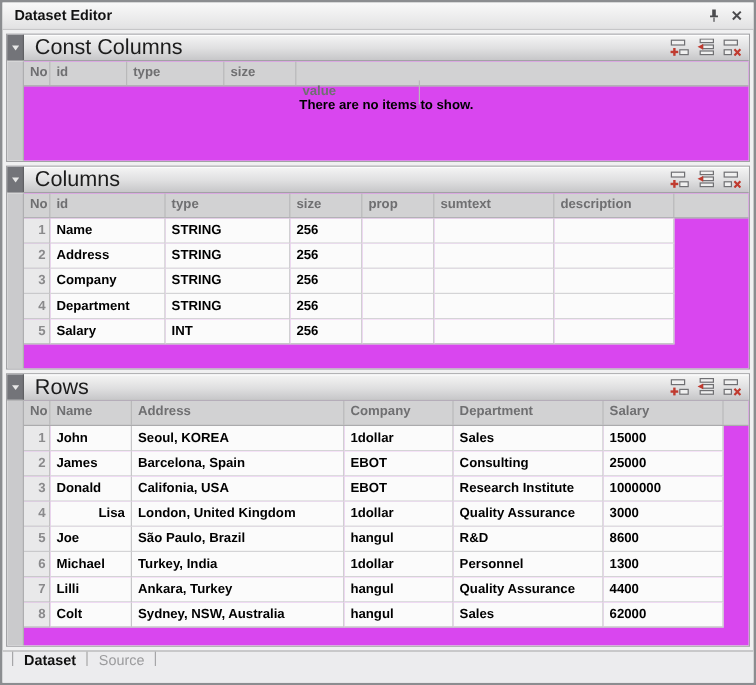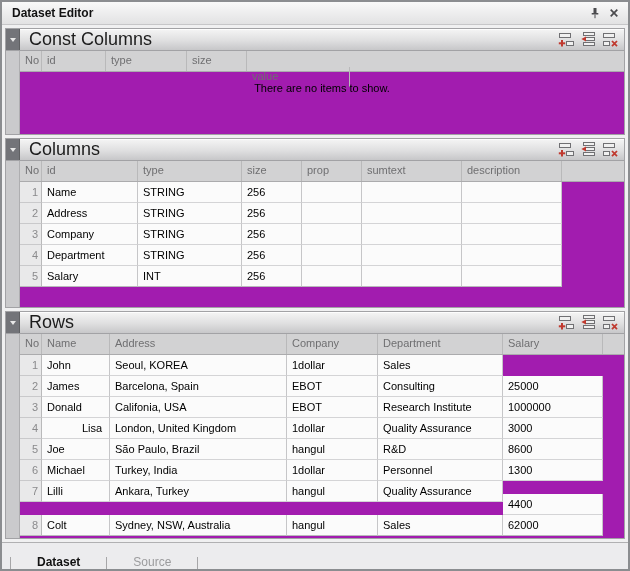--- a/index.html
+++ b/index.html
@@ -30,21 +30,21 @@
     border-bottom:1px solid #a2a2a5;
   }
   .collapse-btn { width:13px; align-self:stretch; background:#737479; border-right:1px solid #5f6063; display:flex; align-items:center; justify-content:center; cursor:pointer; flex:none; }
   .tri { width:0; height:0; border-left:3px solid transparent; border-right:3px solid transparent; border-top:4px solid #e8e8e8; }
   .sec-title { font-size:18px; color:#1c1c1c; margin-left:9px; flex:1; white-space:nowrap; }
   .sec-tools { display:flex; gap:5px; margin-right:5px; align-items:center; }
   .tool-btn { width:17px; height:15px; cursor:pointer; display:flex; align-items:center; justify-content:center; }
 
   .sec-body { display:flex; flex:1 1 auto; min-height:0; overflow:hidden; }
   .gutter { width:13px; flex:none; background:#cacacc; border-right:1px solid #aeaeb0; }
-  .table-wrap { flex:1 1 auto; background:#a21caf; overflow:hidden; position:relative; }
+  .table-wrap { flex:1 1 auto; background:#d946ef; overflow:hidden; position:relative;font-weight:bold; }
 
   
   .thead { display:flex; height:20px; background:#d2d2d3; border-bottom:1px solid #ababad; }
   .th {
     box-sizing:border-box; flex:none; height:20px;
     border-right:1px solid #b9b9ba;
     font-size:11px; color:#6f6f71; line-height:19px;
     padding:0 4px 0 5px; overflow:hidden; white-space:nowrap;
   }
   .th.no { text-align:right; padding-right:3px; }
@@ -58,21 +58,21 @@
     background:#fbfbfb; cursor:default;
   }
   .td.no { background:#e9e9ea; color:#8a8a8c; text-align:right; padding-right:3px; border-right:1px solid #b9b9ba; border-bottom:1px solid #c9c9cb; }
   .trow:last-child .td { border-bottom:1px solid #b9b9bb; }
   .empty-msg { text-align:center; font-size:11px; color:#000; padding-top:10px; }
 
   
   .footer {
     margin-top:3px; height:26px; flex:none;
     background:#ececee; border-top:1px solid #b0b0b2;
-    display:flex; align-items:flex-end; padding-left:8px;gap:17px;
+    display:flex; align-items:flex-start; padding-left:8px;
   }
   .fsep { width:1px; height:12px; background:#a6a6a8; flex:none; }
   .ftab { font-size:12px; padding:0 9px; cursor:pointer; white-space:nowrap; }
   .ftab.active { font-weight:bold; color:#111; }
   .ftab.inactive { color:#9b9b9d; }
 </style>
 </head>
 <body>
 
 <div class="window">
@@ -282,20 +282,21 @@
               <div class="th" style="width: 125px;">Department</div>
               <div class="th" style="width: 100px;">Salary</div>
               <div class="th filler"></div>
             </div>
             <div class="trow">
               <div class="td no" style="width: 22px;">1</div>
               <div class="td" style="width: 68px;">John</div>
               <div class="td" style="width: 177px;">Seoul, KOREA</div>
               <div class="td" style="width: 91px;">1dollar</div>
               <div class="td" style="width: 125px;">Sales</div>
+              <div class="td" style="width: 100px;">15000</div>
             </div>
             <div class="trow">
               <div class="td no" style="width: 22px;">2</div>
               <div class="td" style="width: 68px;">James</div>
               <div class="td" style="width: 177px;">Barcelona, Spain</div>
               <div class="td" style="width: 91px;">EBOT</div>
               <div class="td" style="width: 125px;">Consulting</div>
               <div class="td" style="width: 100px;">25000</div>
             </div>
             <div class="trow">
@@ -329,21 +330,21 @@
               <div class="td" style="width: 91px;">1dollar</div>
               <div class="td" style="width: 125px;">Personnel</div>
               <div class="td" style="width: 100px;">1300</div>
             </div>
             <div class="trow">
               <div class="td no" style="width: 22px;">7</div>
               <div class="td" style="width: 68px;">Lilli</div>
               <div class="td" style="width: 177px;">Ankara, Turkey</div>
               <div class="td" style="width: 91px;">hangul</div>
               <div class="td" style="width: 125px;">Quality Assurance</div>
-              <div class="td" style="width: 100px; margin-top: 13px;">4400</div>
+              <div class="td" style="width: 100px;">4400</div>
             </div>
             <div class="trow">
               <div class="td no" style="width: 22px;">8</div>
               <div class="td" style="width: 68px;">Colt</div>
               <div class="td" style="width: 177px;">Sydney, NSW, Australia</div>
               <div class="td" style="width: 91px;">hangul</div>
               <div class="td" style="width: 125px;">Sales</div>
               <div class="td" style="width: 100px;">62000</div>
             </div>
           </div>

